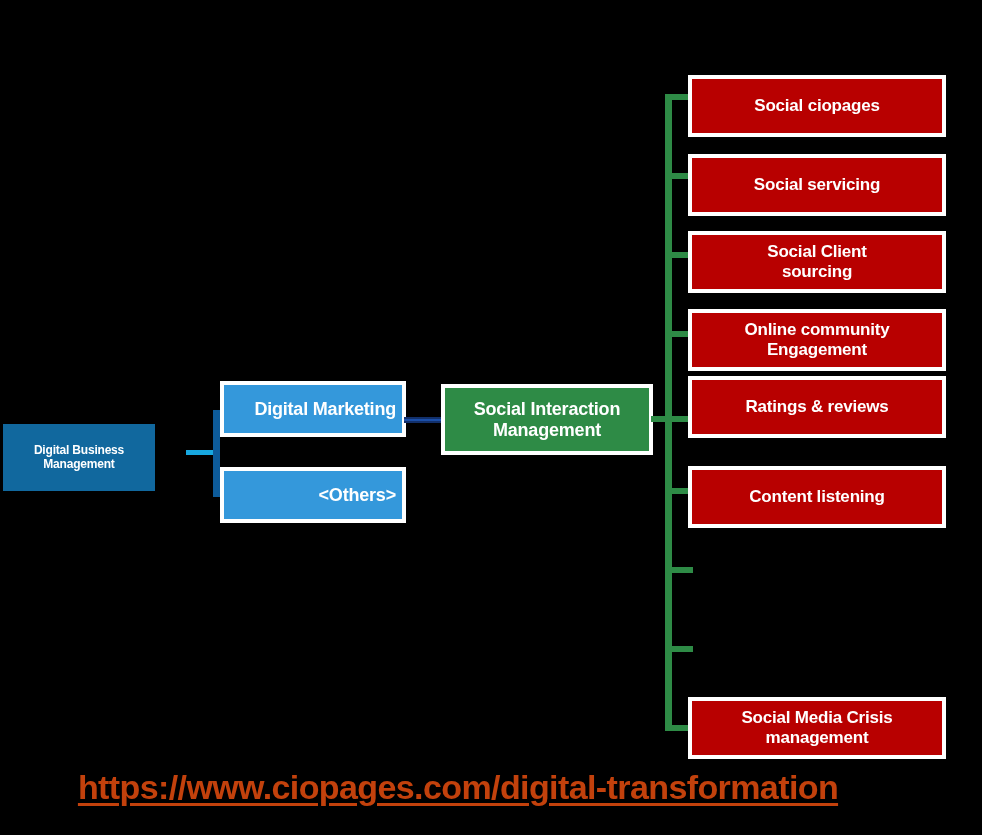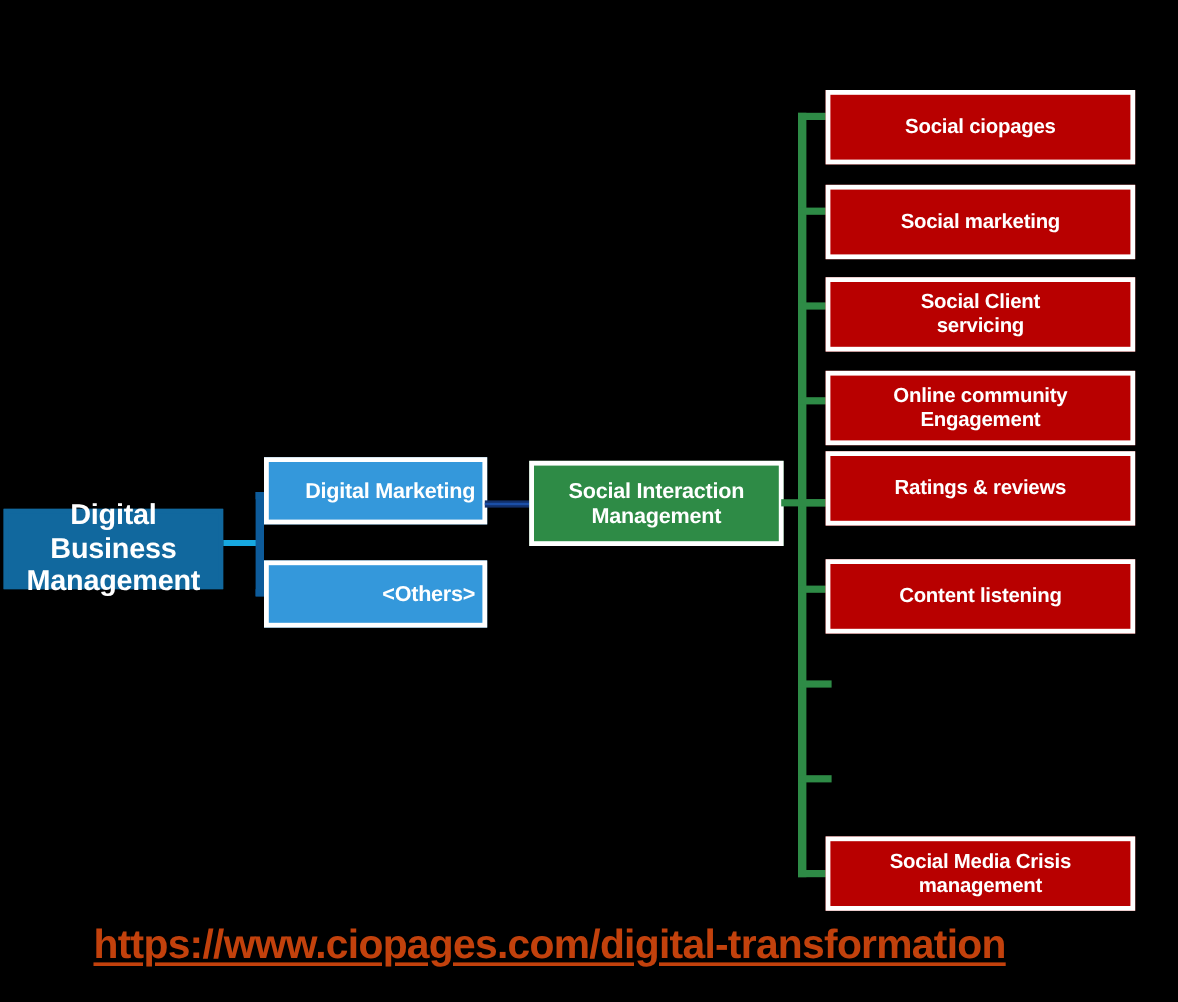--- a/index.html
+++ b/index.html
@@ -21,22 +21,22 @@
     font-weight: bold;
     line-height: 1.15;
     border: 4px solid #ffffff;
     letter-spacing: -0.2px;
   }
 
   
   .node.root {
     background: #11689E;
     border-color: #11689E;
-    left: 3px; top: 424px; width: 183px; height: 67px;
-    font-size: 24px;
+    left: 3px; top: 424px; width: 152px; height: 67px;
+    font-size: 12px;
     padding: 0 8px;
   }
 
   
   .node.blue {
     background: #3498DB;
     border-color: #ffffff;
     left: 220px; width: 186px; height: 56px;
     font-size: 18px;
     padding: 12px 6px;
@@ -175,27 +175,27 @@
   <div class="conn stub" style="top:646px"></div>
   <div class="conn stub" style="top:725px"></div>
 
   <div class="node red" style="top:75px">
     <span>
       <span>Social ciopages</span>
     </span>
   </div>
   <div class="node red" style="top:154px">
     <span>
-      <span>Social marketing</span>
+      <span>Social servicing</span>
     </span>
   </div>
   <div class="node red" style="top:231px">
     <span>
       <span>Social Client</span><br>
-      <span>servicing</span>
+      <span>sourcing</span>
     </span>
   </div>
   <div class="node red" style="top:309px">
     <span>
       <span>Online community</span><br>
       <span>Engagement</span>
     </span>
   </div>
   <div class="node red" style="top:376px">
     <span>

